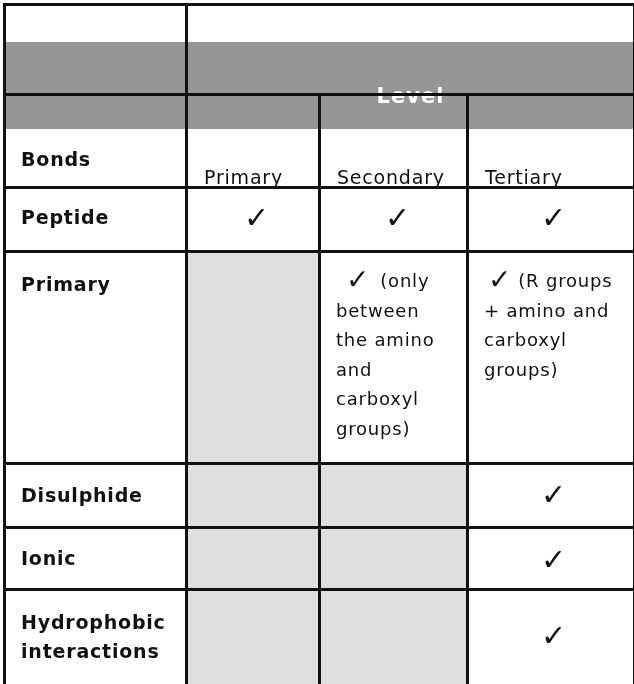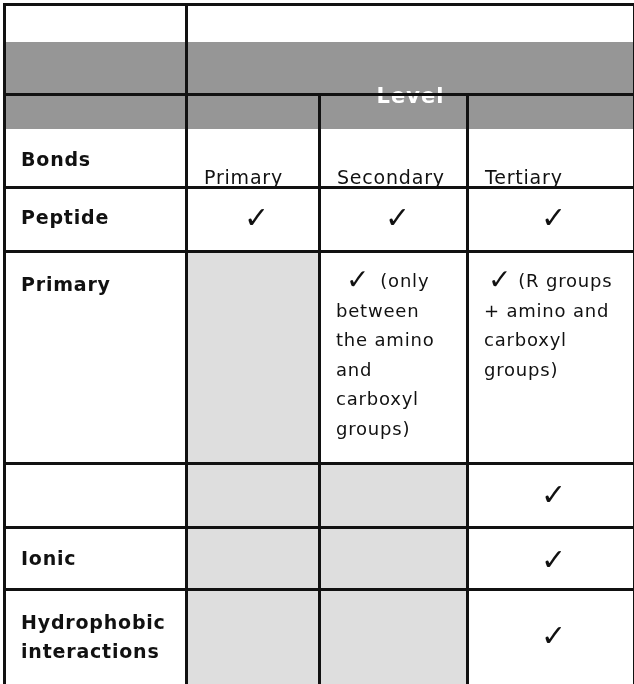--- a/index.html
+++ b/index.html
@@ -66,20 +66,23 @@
     <div class="note" style="width:118px;">
       <span class="ck" style="margin-left:10px;">✓</span><span>(only between the amino and carboxyl groups)</span>
     </div>
   </div>
   <div class="cell" style="left:463px;top:247px;width:172px;height:209px;">
     <div class="note" style="width:145px;">
       <span class="ck" style="margin-left:4px;margin-right:6px;">✓</span><span>(R groups + amino and carboxyl groups)</span>
     </div>
   </div>
 
+  <div class="cell" style="left:0;top:459px;width:179px;height:61px;">
+    <div class="rowlabel" style="top:16px;">Disulphide</div>
+  </div>
   <div class="cell empty" style="left:182px;top:459px;width:130px;height:61px;"></div>
   <div class="cell empty" style="left:315px;top:459px;width:145px;height:61px;"></div>
   <div class="cell" style="left:463px;top:459px;width:164px;height:61px;">
     <div class="check" style="left:72px;top:15px;">✓</div>
   </div>
 
   <div class="cell" style="left:0;top:523px;width:179px;height:59px;">
     <div class="rowlabel" style="top:15px;">Ionic</div>
   </div>
   <div class="cell empty" style="left:182px;top:523px;width:130px;height:59px;"></div>

